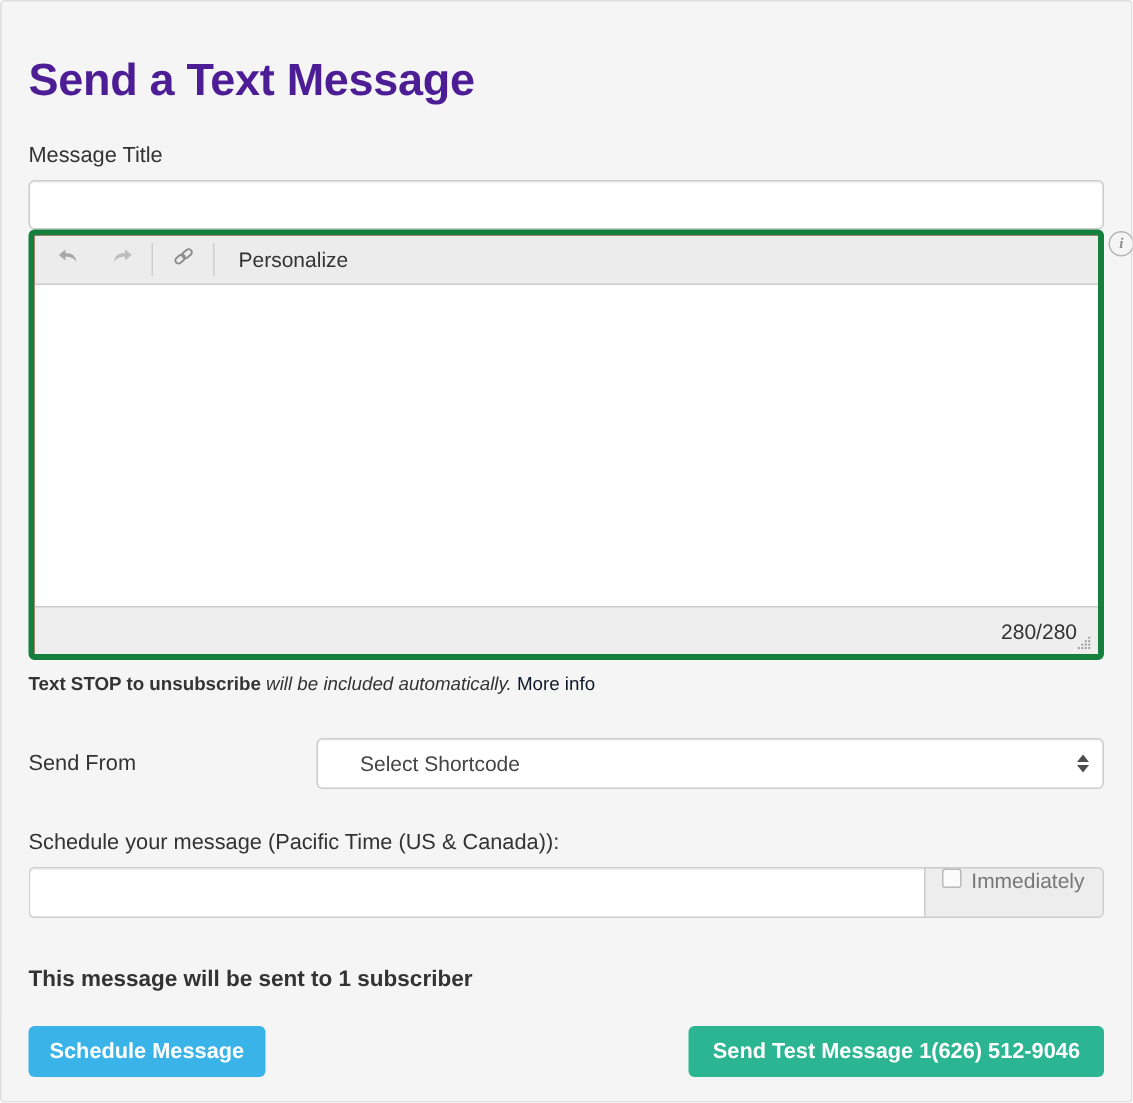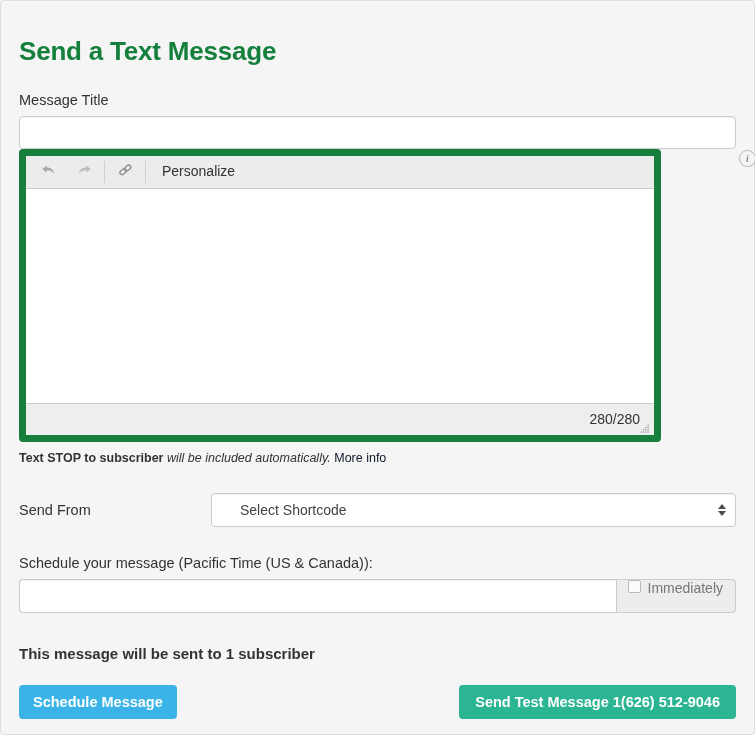--- a/index.html
+++ b/index.html
@@ -17,23 +17,23 @@
     position: relative;
     box-sizing: border-box;
     width: 755px;
     height: 735px;
     background: #f5f5f5;
     border: 1px solid #dedede;
     border-radius: 3px;
     padding: 0 18px;
   }
   .page-title {
-    font-size: 26px;
+    font-size: 30px;
     font-weight: bold;
-    color: #15803d;
+    color: #4c1d95;
     letter-spacing: -0.2px;
     margin: 0;
     padding-top: 36px;
     line-height: 1.1;
   }
   .field-label {
     font-size: 14.5px;
     color: #333333;
     margin-top: 26px;
     margin-bottom: 7px;
@@ -55,22 +55,22 @@
     outline: none;
   }
 
   
   .editor-wrap {
     position: relative;
     width: 717px;
   }
   .editor {
     box-sizing: border-box;
-    width: 642px;
-    border: 7px solid #15803d;
+    width: 717px;
+    border: 4px solid #15803d;
     border-radius: 4px;
     background: #ef4444;
     overflow: hidden;
   }
   .editor-toolbar {
     box-sizing: border-box;
     height: 33px;
     background: #ececec;
     border-bottom: 1px solid #cccccc;
     display: flex;
@@ -362,21 +362,21 @@
                 <rect x="8.5" y="8.4" width="1.3" height="1.3"></rect>
             </g>
           </svg>
         </span>
       </div>
     </div>
     <div class="info-icon">i</div>
   </div>
 
   <div class="stop-note">
-    <b>Text STOP to subscriber</b>
+    <b>Text STOP to unsubscribe</b>
     <i>will be included automatically.</i>
     <a href="#">More info</a>
   </div>
 
   <div class="row-sendfrom">
     <div class="sendfrom-label">Send From</div>
     <div class="select-box">
       <span class="select-value">Select Shortcode</span>
       <span class="select-arrows">
         <span class="arrow-up"></span>

